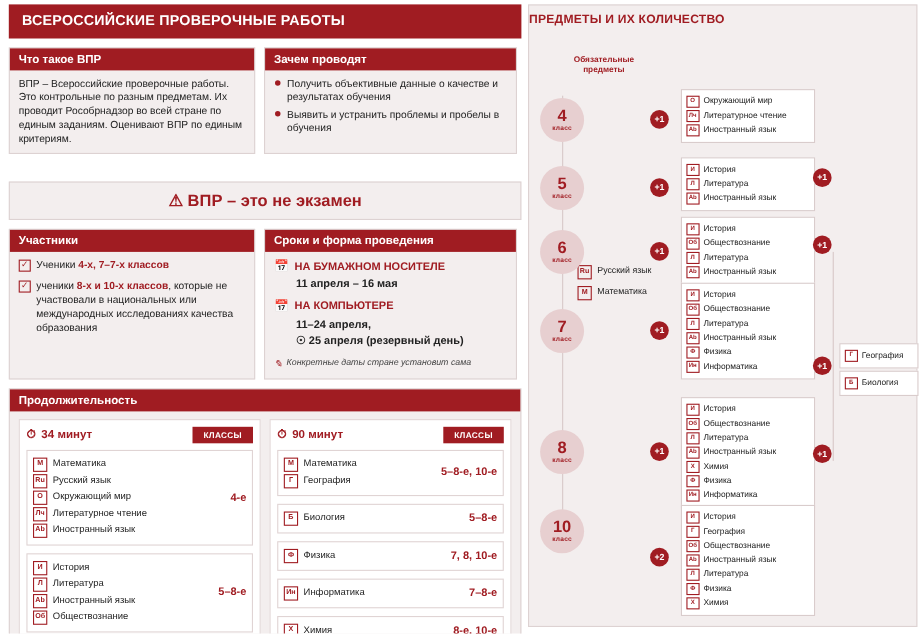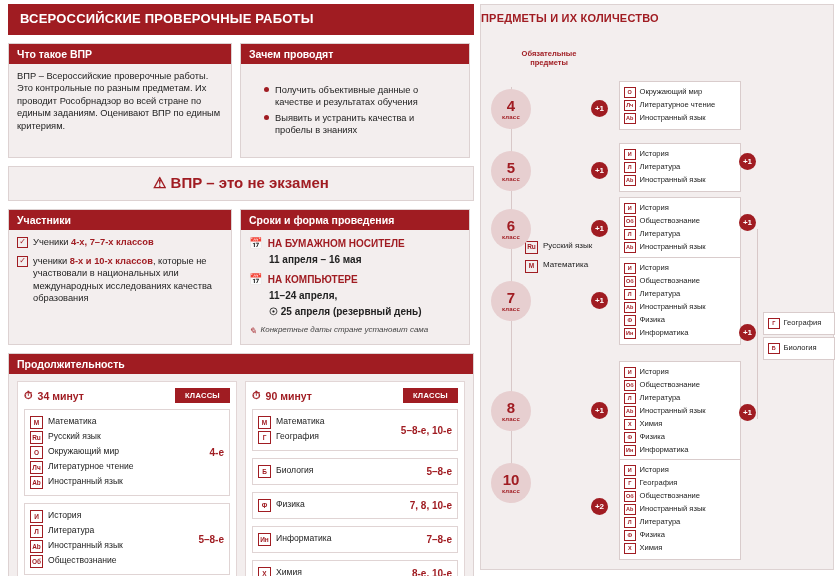--- a/index.html
+++ b/index.html
@@ -29,30 +29,30 @@
   .card{background:#f3eeee;border:1px solid #ddd2d2;}
   .card-head{
     background:#a01c22;color:#fff;font-weight:bold;font-size:10.5px;
     padding:4px 8px;
   }
   .card-body{padding:6px 8px 7px 8px;line-height:1.35;font-size:9.3px;}
 
   .box-what{width:222px;}
   .box-why{width:228px;}
 
-  .bullet-list{list-style:none;margin:14px;padding:0;}
+  .bullet-list{list-style:none;margin:0;padding:0;}
   .bullet-list li{position:relative;padding-left:12px;margin-bottom:4px;line-height:1.3;}
   .bullet-list li:last-child{margin-bottom:0;}
   .bullet-list li:before{
     content:"";position:absolute;left:1px;top:3px;
     width:5px;height:5px;background:#a01c22;border-radius:50%;
   }
 
   .banner{
-    margin-top:8px;background:#f3eeee;border:1px solid #ddd2d2;
+    margin-top:25px;background:#f3eeee;border:1px solid #ddd2d2;
     text-align:center;padding:7px 0 8px 0;
     font-size:15px;font-weight:bold;color:#a01c22;
   }
   .banner .warn{font-size:15px;margin-right:4px;}
 
   .box-participants{width:222px;}
   .box-terms{width:228px;}
 
   .check-line{display:flex;align-items:flex-start;margin-bottom:6px;}
   .check-line:last-child{margin-bottom:0;}
@@ -146,21 +146,21 @@
     <div class="row">
       <div class="card box-what">
         <div class="card-head">Что такое ВПР</div>
         <div class="card-body">ВПР – Всероссийские проверочные работы. Это контрольные по разным предметам. Их проводит Рособрнадзор во всей стране по единым заданиям. Оценивают ВПР по единым критериям.</div>
       </div>
       <div class="card box-why">
         <div class="card-head">Зачем проводят</div>
         <div class="card-body">
           <ul class="bullet-list">
             <li>Получить объективные данные о качестве и результатах обучения</li>
-            <li>Выявить и устранить качества и пробелы в знаниях</li>
+            <li>Выявить и устранить проблемы и пробелы в обучения</li>
           </ul>
         </div>
       </div>
     </div>
 
     <div class="banner">
       <span class="warn">⚠</span><span>ВПР – это не экзамен</span>
     </div>
 
     <div class="row">

